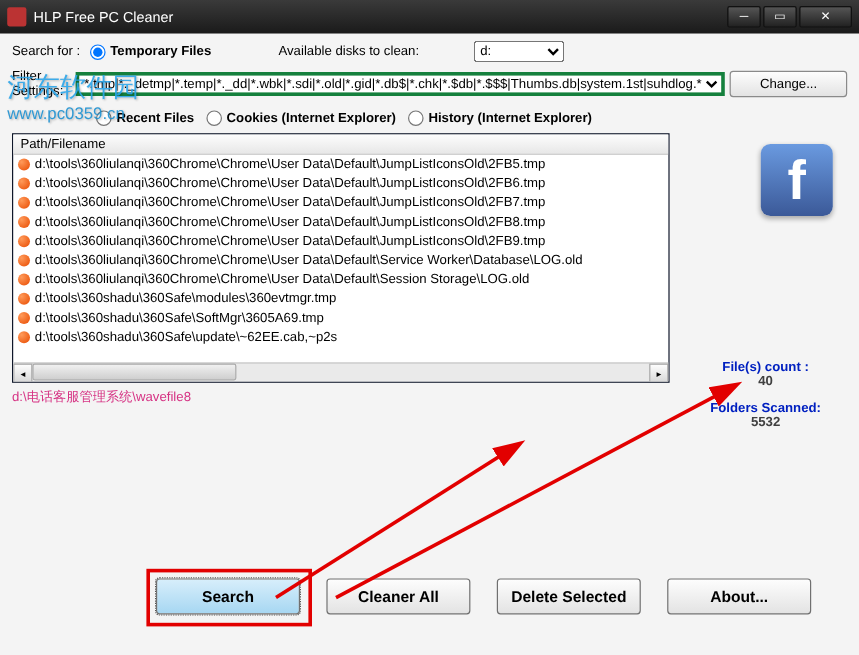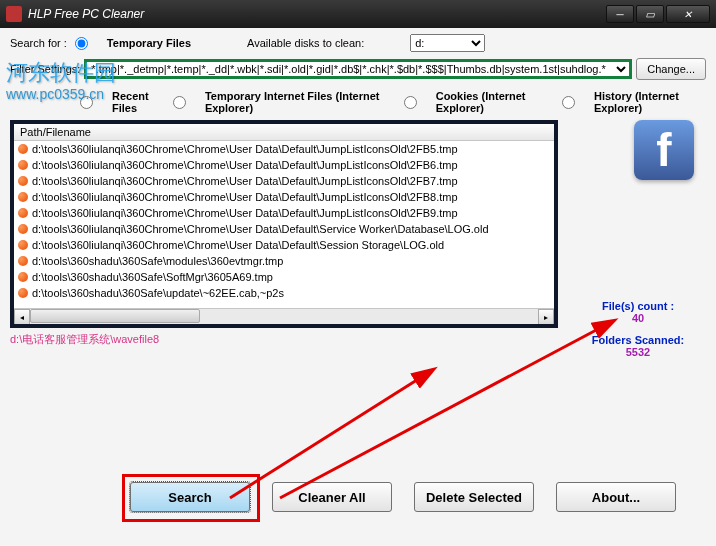--- a/index.html
+++ b/index.html
@@ -1,46 +1,46 @@
 <!DOCTYPE html>
 <html><head>
 <meta charset="utf-8">
 <style>
 * { box-sizing: border-box; margin: 0; padding: 0; }
 body { font-family: "Microsoft Sans Serif", Tahoma, sans-serif; font-size: 11px; background: #666; width: 716px; height: 546px; overflow: hidden; position: relative; }
-.titlebar { height: 28px; background: linear-gradient(#3a3a3a,#1a1a1a); display: flex; align-items: center; padding: 0 6px; color: #fff; font-size: 12px; font-style: italic; }
+.titlebar { height: 28px; background: linear-gradient(#3a3a3a,#1a1a1a); display: flex; align-items: center; padding: 0 6px; color: #fff; font-size: 12px; }
 .titlebar .icon-app { width: 16px; height: 16px; background: #b33; border-radius: 2px; margin-right: 6px; }
 .titlebar .spacer { flex: 1; }
 .winbtn { width: 28px; height: 18px; background: linear-gradient(#555,#222); border: 1px solid #111; margin-left: 2px; display: flex; align-items: center; justify-content: center; color: #fff; font-size: 10px; border-radius: 2px; }
 .winbtn.close { width: 44px; background: linear-gradient(#555,#222); }
 .client { background: #f4f4f4; height: 518px; padding: 6px 10px; position: relative; }
 .row1 { display: flex; align-items: center; gap: 8px; }
 .label { color: #000; }
-.radio { display: flex; align-items: center; gap: 19px; }
+.radio { display: flex; align-items: center; gap: 4px; }
 .radio input { margin: 0; }
 .bold { font-weight: bold; }
 select.disks { width: 75px; font-size: 11px; height: 18px; }
 .row2 { display: flex; align-items: center; gap: 4px; margin-top: 6px; }
 select.filterbox { flex: 1; font-size: 11px; height: 20px; background: #fff; border: 3px solid #15803d; }
-.btn { background: linear-gradient(#fdfdfd,#e3e3e3); border: 1px solid #8a8a8a; border-radius: 3px; padding: 2px 10px; font-size: 11px; height: 22px; }
+.btn { background: linear-gradient(#fdfdfd,#e3e3e3); border: 1px solid #8a8a8a; border-radius: 3px; padding: 2px 24px; font-size: 11px; height: 22px; }
 .radiolist { margin: 10px 0 6px 70px; display: flex; flex-direction: row; gap: 10px; }
 .fb { position: absolute; right: 22px; top: 92px; width: 60px; height: 60px; background: linear-gradient(#6a9ae0,#3b5998); border-radius: 8px; display: flex; align-items: center; justify-content: center; color: #fff; font-family: Arial; font-weight: bold; font-size: 46px; box-shadow: 0 2px 4px rgba(0,0,0,.3); }
-.listwrap { border: 4px solid #0f172a; background: #fff; height: 208px; width: 548px; margin-top: 2px; position: relative; overflow: hidden; }
+.listwrap { border: 1px solid #0f172a; background: #fff; height: 208px; width: 548px; margin-top: 2px; position: relative; overflow: hidden; }
 .listhead { background: linear-gradient(#fdfdfd,#e7e7e7); border-bottom: 1px solid #c5c5c5; padding: 2px 6px; font-size: 11px; }
 .listbody { overflow: hidden; height: 168px; }
 .filerow { display: flex; align-items: center; padding: 2px 4px; font-size: 11px; white-space: nowrap; }
 .dot { width: 10px; height: 10px; border-radius: 50%; background: radial-gradient(circle at 30% 30%,#ff9a5a,#e84a00); margin-right: 4px; flex-shrink: 0; }
 .hscroll { position: absolute; bottom: 0; left: 0; right: 0; height: 16px; background: #eaeaea; border-top: 1px solid #c5c5c5; display: flex; }
 .sc-btn { width: 16px; height: 16px; background: linear-gradient(#fdfdfd,#d9d9d9); border: 1px solid #aaa; display: flex; align-items: center; justify-content: center; font-size: 8px; }
 .sc-track { flex: 1; position: relative; }
 .sc-thumb { position: absolute; left: 0; top: 0; width: 170px; height: 14px; background: linear-gradient(#f0f0f0,#cfcfcf); border: 1px solid #aaa; border-radius: 2px; }
 .status { color: #d63384; font-size: 11px; margin-top: 4px; }
 .stats { position: absolute; right: 18px; top: 272px; width: 120px; text-align: center; font-size: 11px; }
 .stats .lbl { color: #0020c0; font-weight: bold; }
-.stats .val { color: #a21caf; font-weight: bold; margin-bottom: 10px; }
+.stats .val { color: #404040; font-weight: bold; margin-bottom: 10px; }
 .btnrow { position: absolute; bottom: 34px; left: 130px; display: flex; gap: 22px; align-items: flex-end; }
 .bigbtn { width: 120px; height: 30px; background: linear-gradient(#fdfdfd,#e3e3e3); border: 1px solid #707070; border-radius: 3px; font-size: 13px; font-weight: bold; }
 .bigbtn.search { background: linear-gradient(#d7eefb,#a7d7f2); outline: 1px dotted #555; }
 .redbox { position: absolute; border: 3px solid #e20000; pointer-events: none; }
 .rb1 { left: 122px; bottom: 24px; width: 138px; height: 48px; }
 svg.arrow { position: absolute; pointer-events: none; }
 .watermark { position: absolute; left: 6px; top: 30px; color: #2aa4e8; font-size: 22px; font-family: "Microsoft YaHei", sans-serif; text-shadow: 1px 1px 2px rgba(0,0,0,.3); opacity: .9; pointer-events: none; }
 .watermark .url { display: block; color: #1a8fd0; font-size: 14px; margin-top: -2px; }
 </style>
 </head>
@@ -75,24 +75,20 @@
     <select class="filterbox">
       <option>*.tmp|*._detmp|*.temp|*._dd|*.wbk|*.sdi|*.old|*.gid|*.db$|*.chk|*.$db|*.$$$|Thumbs.db|system.1st|suhdlog.*</option>
     </select>
     <button class="btn">Change...</button>
   </div>
 
   <div class="radiolist">
     <label class="radio">
       <input type="radio" style="">
       <span class="bold">Recent Files</span>
-    </label>
-    <label class="radio">
-      <input type="radio" style="">
-      <span class="bold">Temporary Internet Files (Internet Explorer)</span>
     </label>
     <label class="radio">
       <input type="radio" style="">
       <span class="bold">Cookies  (Internet Explorer)</span>
     </label>
     <label class="radio">
       <input type="radio" style="">
       <span class="bold">History  (Internet Explorer)</span>
     </label>
   </div>

